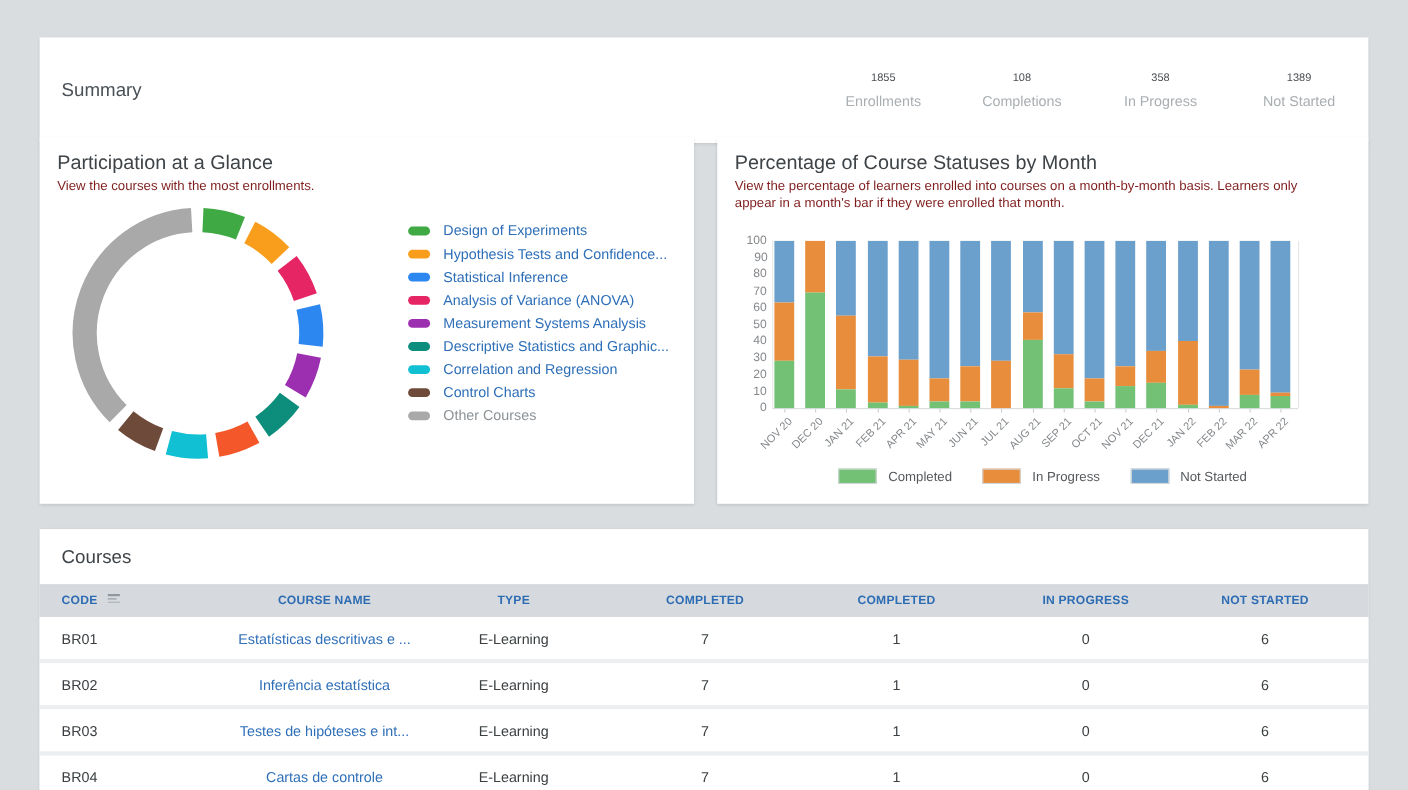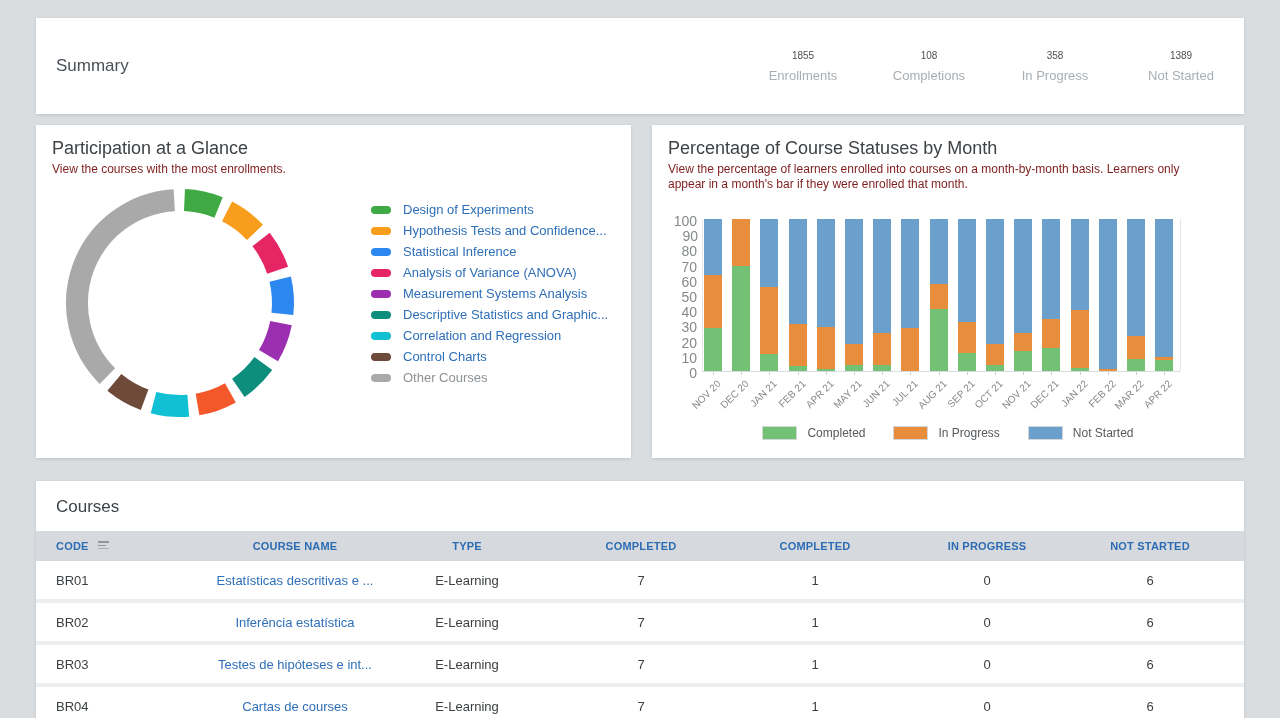--- a/index.html
+++ b/index.html
@@ -5,21 +5,21 @@
   html,body{margin:0;padding:0}
   body{
     width:1280px;height:718px;position:relative;overflow:hidden;
     background:#d9dde0;
     font-family:"Liberation Sans",sans-serif;
     -webkit-font-smoothing:antialiased;
   }
   .panel{position:absolute;background:#fff;box-shadow:0 1px 3px rgba(0,0,0,.12)}
 
   
-  #summary-panel{left:36px;top:18px;width:1208px;height:96px;display:flex;align-items:center}
+  #summary-panel{left:36px;top:34px;width:1208px;height:96px;display:flex;align-items:center}
   .summary-title{margin-left:20px;font-size:17px;color:#4a5056}
   .summary-stats{margin-left:auto;display:flex}
   .stat{width:126px;text-align:center}
   .stat-value{font-size:10px;color:#4b4f53;margin-bottom:7px}
   .stat-label{font-size:13px;color:#a9aeb2}
 
   
   #participation-panel{left:36px;top:125px;width:595px;height:333px}
   #statuses-panel{left:652px;top:125px;width:592px;height:333px}
   .panel-title{font-size:18px;color:#3e4347;padding:13px 16px 0 16px}
@@ -32,40 +32,40 @@
   #donut-center .cl{font-size:21px;line-height:27px}
   #donut-legend{position:absolute;left:335px;top:74px}
   .dleg-row{height:21px;display:flex;align-items:center}
   .dleg-chip{width:20px;height:8px;border-radius:4px;margin-right:12px}
   .dleg-label{font-size:13px}
   .dleg-link{color:#2e6fb8}
   .dleg-gray{color:#8d9296}
 
   
   #chart-area{position:absolute;left:0;top:0;width:592px;height:333px}
-  .ylab{position:absolute;width:30px;text-align:right;font-size:14px;color:#85898c}
+  .ylab{position:absolute;width:30px;text-align:right;font-size:11px;color:#85898c}
   .axis-line{position:absolute;background:#e4e6e8}
   .baseline{position:absolute;left:50px;top:246px;width:478px;height:1px;background:#d9dcde}
   .bar{position:absolute;bottom:87px;width:18px;display:flex;flex-direction:column-reverse}
   .bar-seg{width:100%}
   .tick{position:absolute;top:247px;width:1px;height:3px;background:#c9cdd0}
   .xlab{position:absolute;top:253px;width:60px;text-align:right;font-size:10px;color:#85898c;
         transform:rotate(-45deg);transform-origin:100% 0%;}
   #bar-legend{position:absolute;left:0;top:301px;width:592px;display:flex;justify-content:center;align-items:center}
   .bleg-item{display:flex;align-items:center;margin:0 14px}
   .bleg-swatch{width:33px;height:12px;margin-right:10px;border:1px solid #d4d7d9}
   .bleg-label{font-size:12px;color:#55595c}
 
   
   #courses-panel{left:36px;top:481px;width:1208px;height:280px}
   .courses-title{font-size:17px;color:#3e4347;padding:16px 0 0 20px}
   .t-grid{display:grid;grid-template-columns:154px 210px 134px 214px 134px 210px 116px 36px;align-items:center}
   #table-header{margin-top:14px;height:30px;background:#d6dade}
   .hcell{font-size:11px;font-weight:bold;color:#2d6cb3;text-align:center;letter-spacing:.2px}
-  .hcell.first{text-align:left;padding-left:20px;display:flex;align-items:center}
+  .hcell.first{text-align:left;padding-left:20px;display:flex;align-items:flex-start}
   .sort-icon{display:inline-block;margin-left:9px}
   .sort-icon i{display:block;height:1.5px;background:#8f979c;margin-bottom:2px}
   .sort-icon i:nth-child(1){width:11px}
   .sort-icon i:nth-child(2){width:8px}
   .sort-icon i:nth-child(3){width:11px;height:1px;background:#aab0b4}
   .trow{height:38px;background:#fff;border-bottom:4px solid #eceef0}
   .cell{font-size:13px;color:#3c4043;text-align:center}
   .cell.code{text-align:left;padding-left:20px}
   .cell a{color:#2e6fb8;text-decoration:none}
 </style>
@@ -338,21 +338,21 @@
         <div class="cell code">BR03</div>
         <div class="cell"><a href="#">Testes de hipóteses e int...</a></div>
         <div class="cell">E-Learning</div>
         <div class="cell">7</div>
         <div class="cell">1</div>
         <div class="cell">0</div>
         <div class="cell">6</div>
       </div>
       <div class="t-grid trow">
         <div class="cell code">BR04</div>
-        <div class="cell"><a href="#">Cartas de courses</a></div>
+        <div class="cell"><a href="#">Cartas de controle</a></div>
         <div class="cell">E-Learning</div>
         <div class="cell">7</div>
         <div class="cell">1</div>
         <div class="cell">0</div>
         <div class="cell">6</div>
       </div>
     </div>
 </div>
 
 </body></html>

